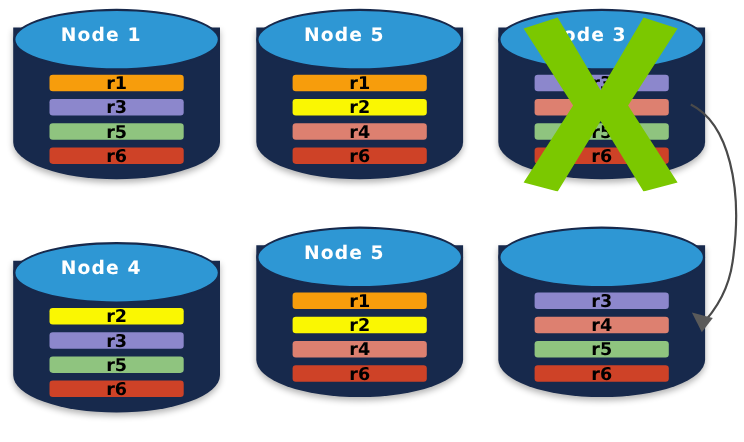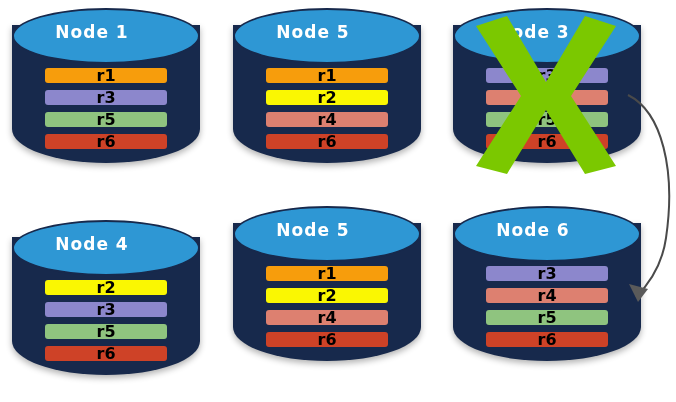--- a/index.html
+++ b/index.html
@@ -164,21 +164,20 @@
       <div class="bars">
         <div class="bar" style="background: rgb(247, 157, 12);">r1</div>
         <div class="bar" style="background: rgb(250, 247, 2);">r2</div>
         <div class="bar" style="background: rgb(221, 128, 112);">r4</div>
         <div class="bar" style="background: rgb(206, 66, 39);">r6</div>
       </div>
     </div>
     <div class="node" style="left: 453px; top: 206px;">
       <div class="cyl-body"></div>
       <div class="cyl-top"></div>
-      <div class="node-label">Node 6</div>
       <div class="bars">
         <div class="bar" style="background: rgb(140, 135, 204);">r3</div>
         <div class="bar" style="background: rgb(221, 128, 112);">r4</div>
         <div class="bar" style="background: rgb(143, 196, 127);">r5</div>
         <div class="bar" style="background: rgb(206, 66, 39);">r6</div>
       </div>
     </div>
     <svg class="arrow" viewBox="0 0 76 250" xmlns="http://www.w3.org/2000/svg">
     <path d="M 28 25 C 62 42, 76 100, 66 168 C 62 196, 48 215, 36 227" fill="none" stroke="#4A4A4A" stroke-width="2"></path>
     <polygon points="38,232 29,214 48,219" fill="#5A5A5A"></polygon>

